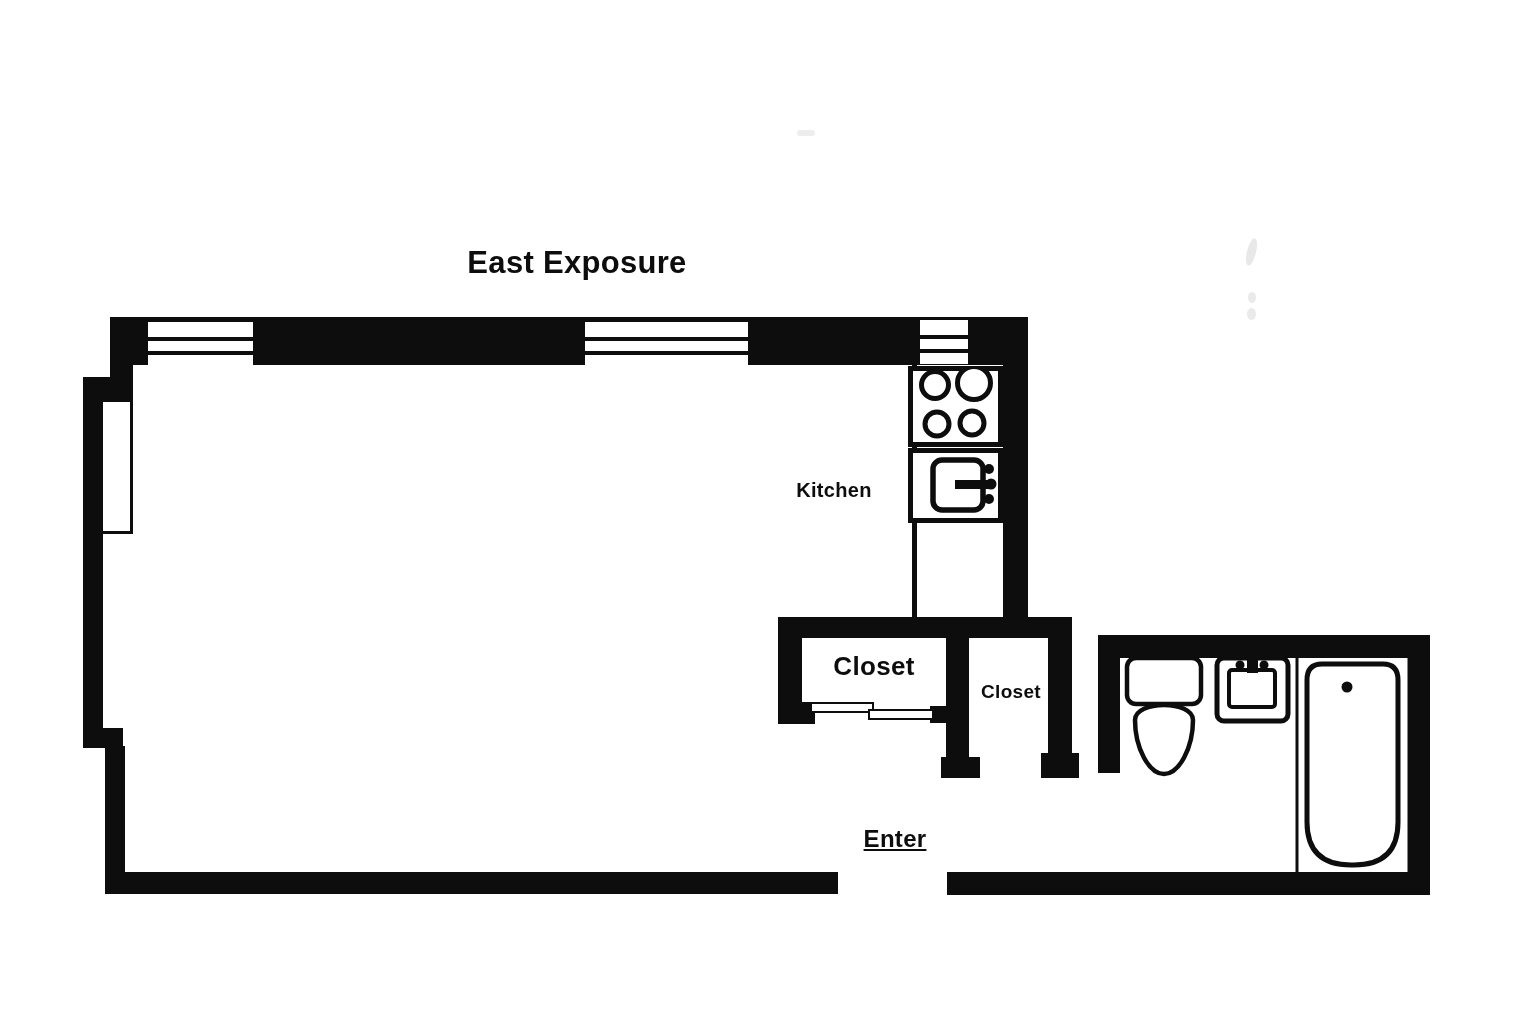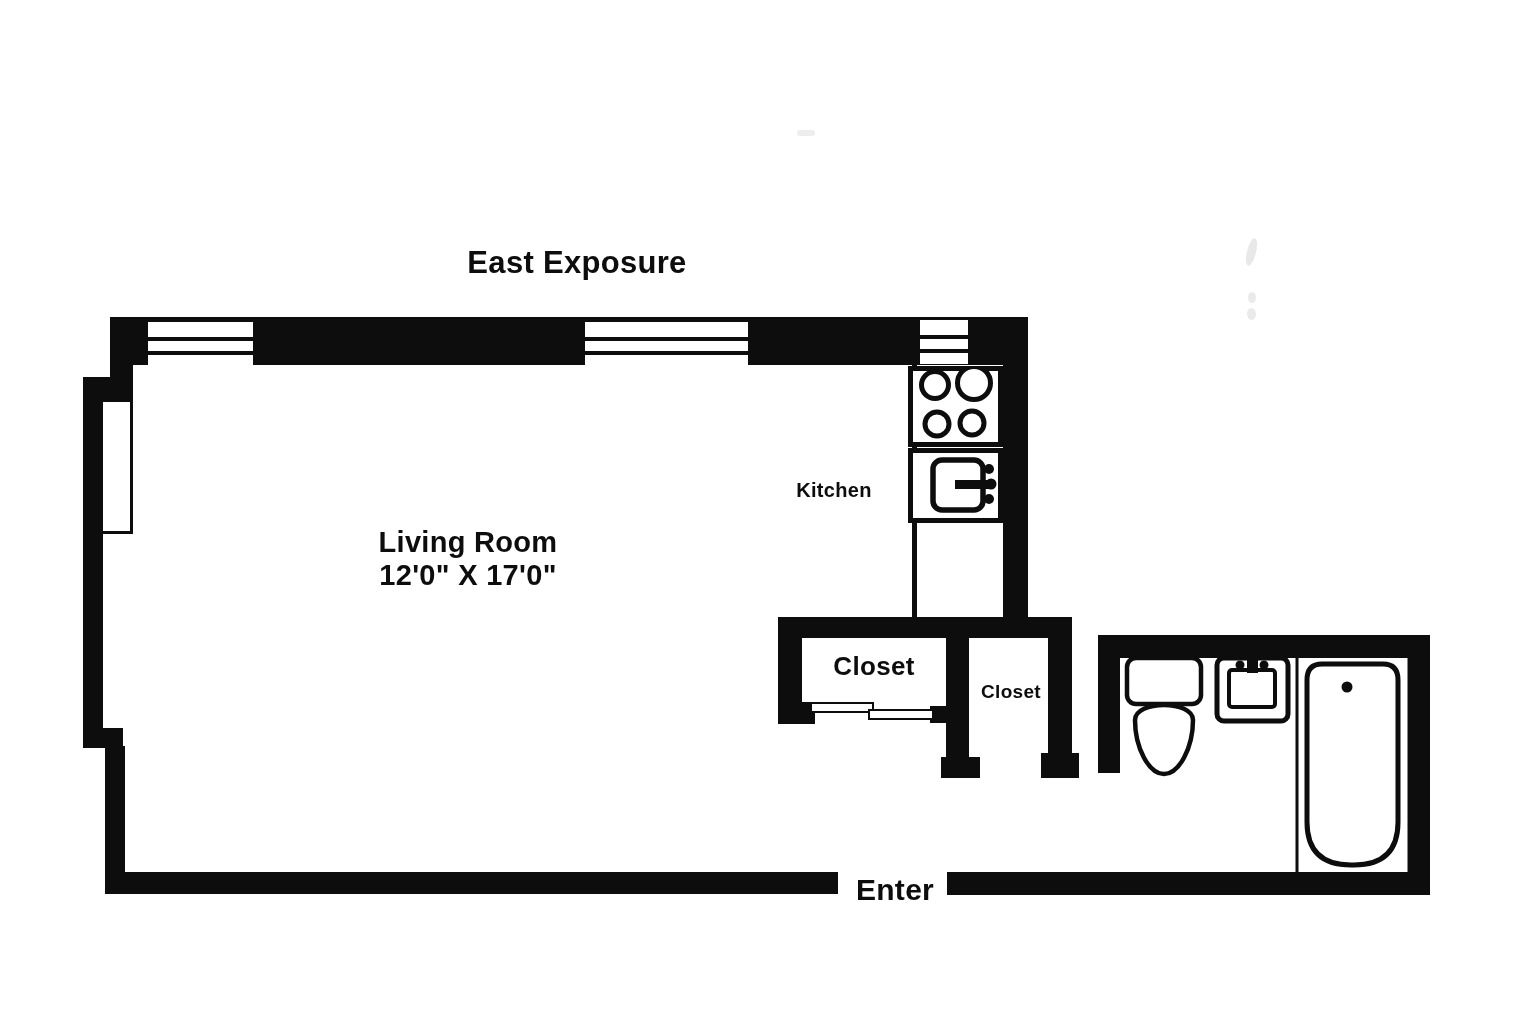--- a/index.html
+++ b/index.html
@@ -27,29 +27,25 @@
   .fixture{position:absolute;}
   .smudge{position:absolute;background:#d6d6d6;border-radius:50%;}
 </style>
 </head>
 <body>
 
 <div class="plan">
 
   <div class="lbl" style="left:577px;top:225px;font-size:31px;">East Exposure</div>
 
-  <div class="lbl" style="left:468px;top:506px;font-size:29px;line-height:33px;text-align:center;">
-    <div>Living Room</div>
-    <div>12'0" X 17'0"</div>
-  </div>
 
   <div class="lbl" style="left:834px;top:459px;font-size:20px;">Kitchen</div>
   <div class="lbl" style="left:874px;top:631px;font-size:26px;">Closet</div>
   <div class="lbl" style="left:1011px;top:661px;font-size:19px;">Closet</div>
-  <div class="lbl" style="left:895px;top:853px;font-size:30px;">Enter</div>
+  <div class="lbl" style="left:895px;top:805px;font-size:24px;text-decoration:underline;">Enter</div>
 
   <div class="w" style="left:110px;top:297px;width:918px;height:48px;"></div>
   <div class="win" style="left:148px;top:302px;width:105px;height:44px;"></div>
   <div class="win" style="left:585px;top:302px;width:163px;height:44px;"></div>
   <div class="win" style="left:920px;top:300px;width:48px;height:44px;"></div>
 
   <div class="w" style="left:110px;top:340px;width:23px;height:25px;"></div>
   <div class="w" style="left:83px;top:357px;width:50px;height:25px;"></div>
   <div class="w" style="left:83px;top:375px;width:20px;height:340px;"></div>
   <div class="white-box" style="left:100px;top:379px;width:33px;height:135px;"></div>

